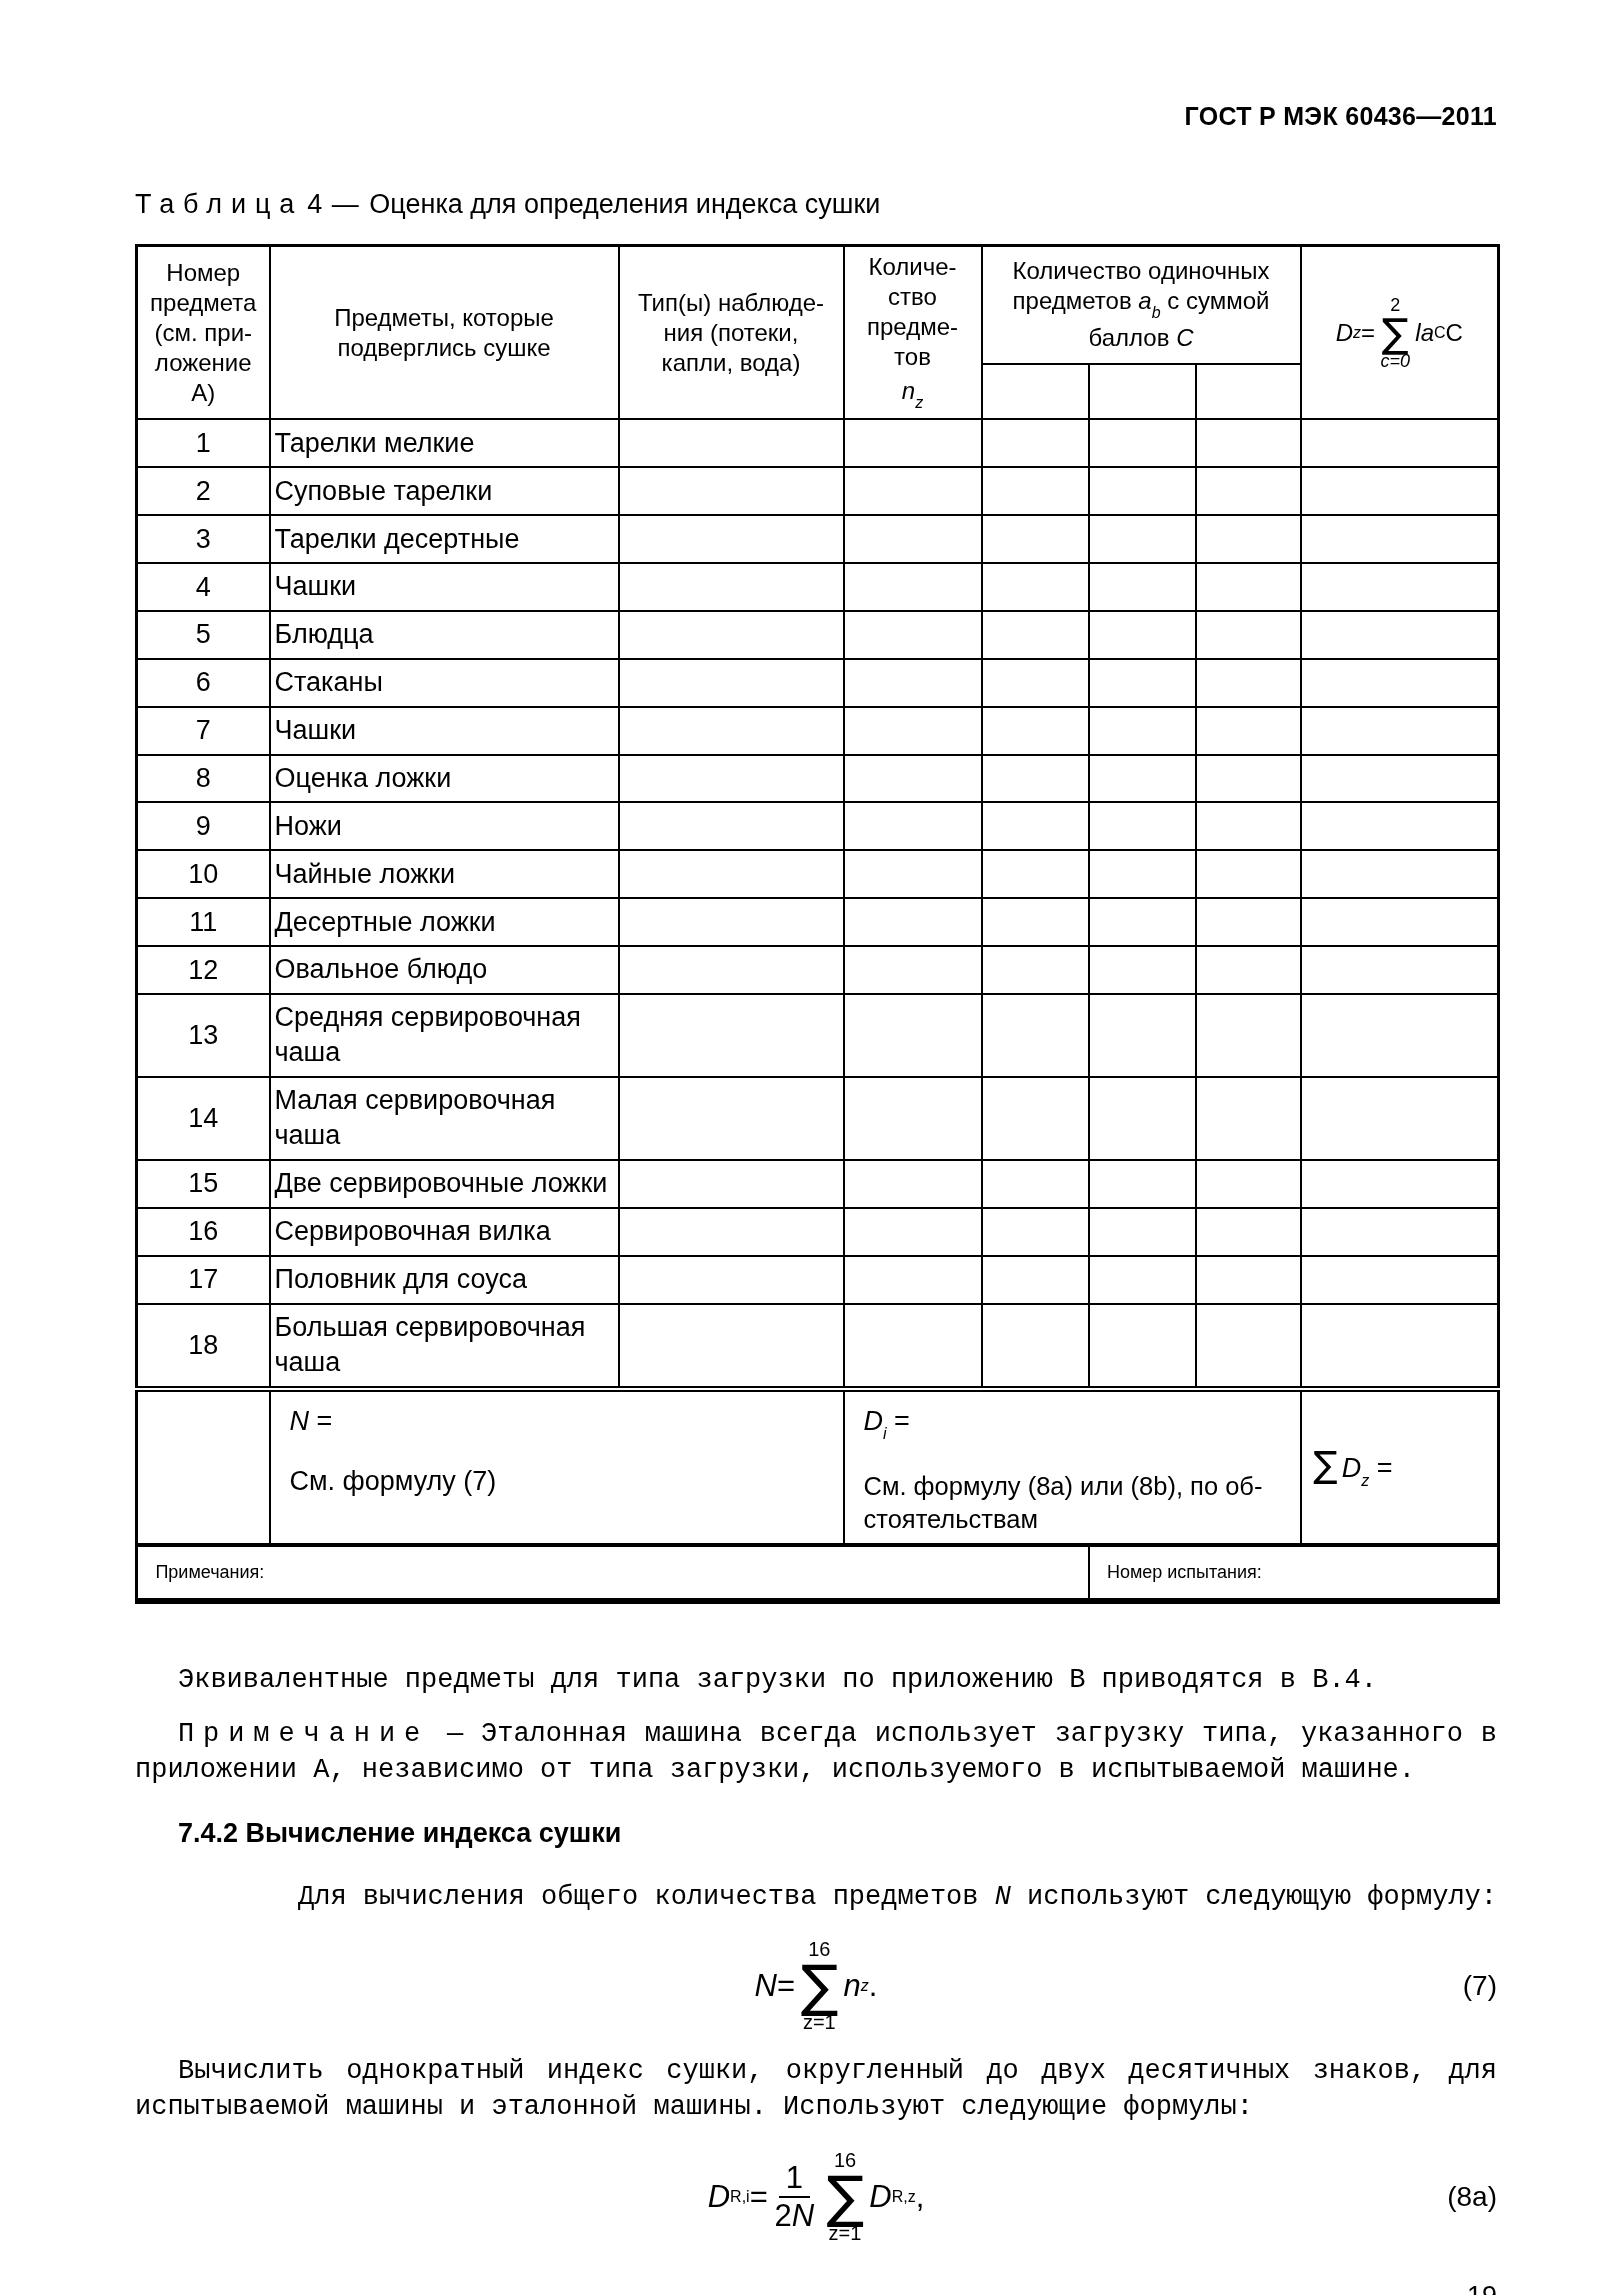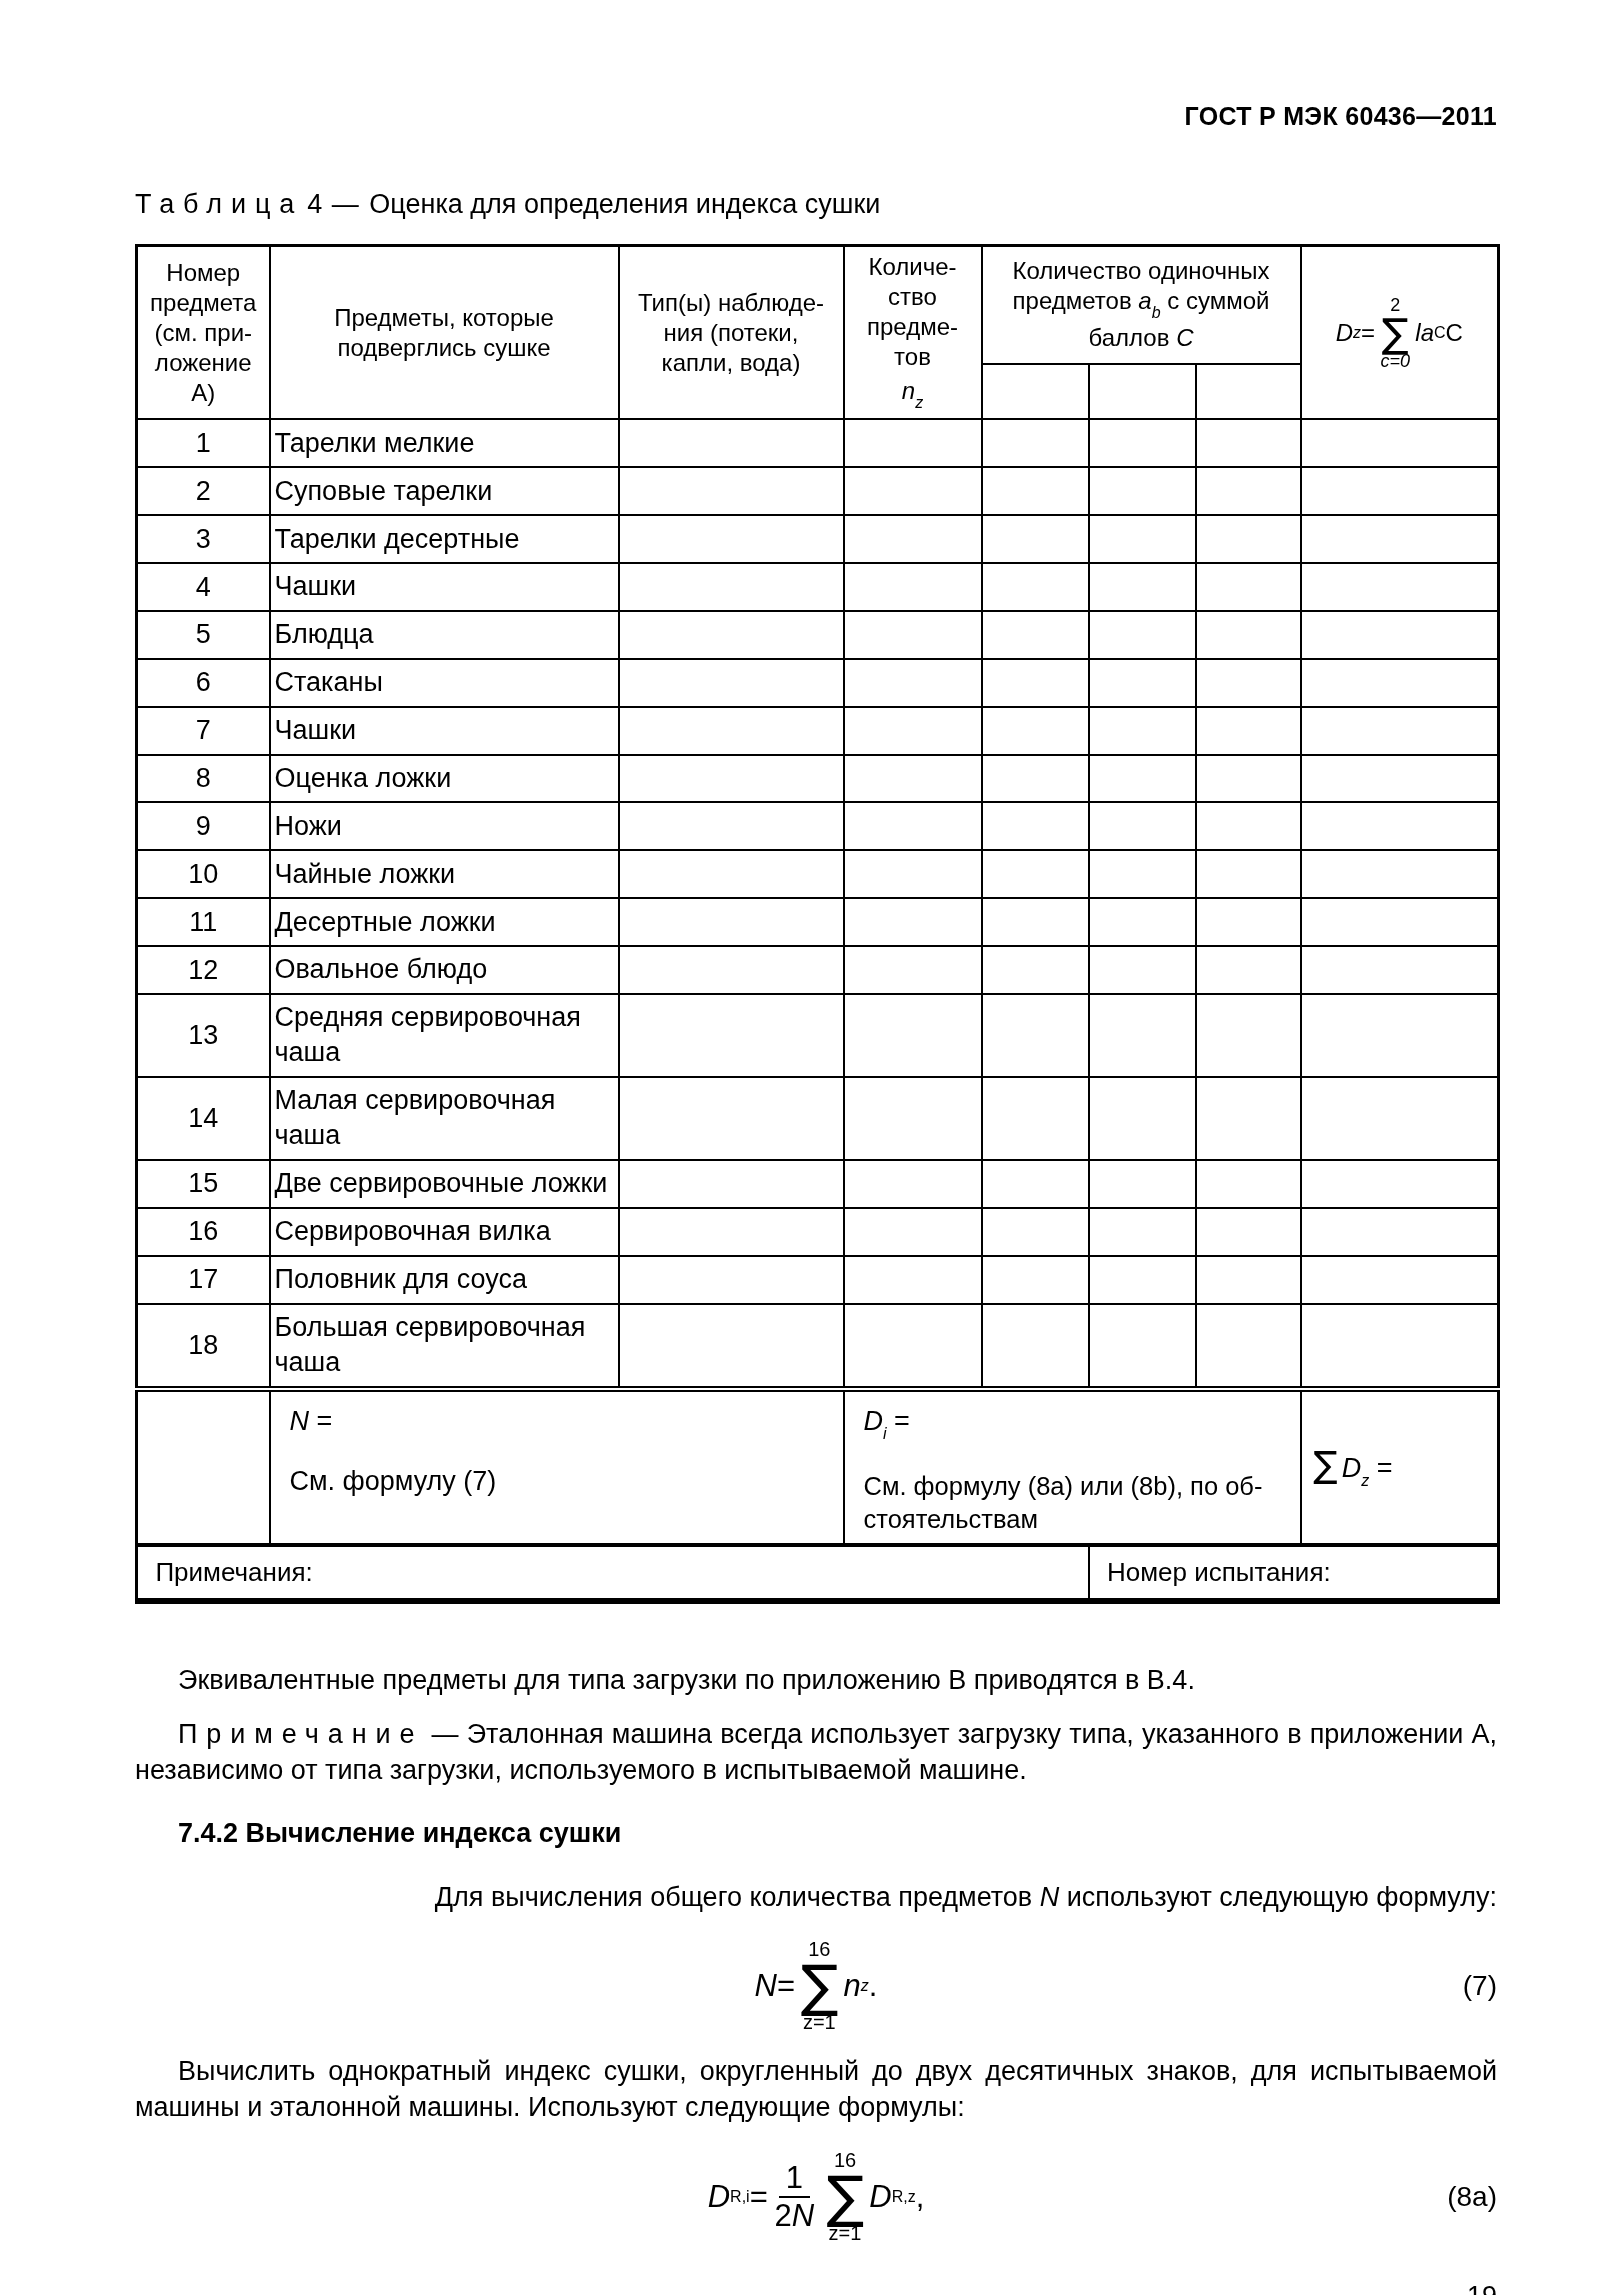--- a/index.html
+++ b/index.html
@@ -62,36 +62,36 @@
   }
   tr.summary td.sumdz { vertical-align:middle; padding:0 0 0 12px; }
   .ref { margin-top:27px; line-height:1.3; }
   .ref38 { font-size:25.5px; }
 
   tr.tfooter { height:56px; }
   tr.tfooter td {
     vertical-align:middle;
     border-bottom:6px solid #000;
     padding:4px 6.7px 4px 17.4px;
-    font-size:26px;
+    font-size:18px;
   }
 
   
   .mvar { font-style:italic; }
   .msub { font-size:16px; font-style:italic; vertical-align:-8.7px; }
   .msub-u { font-size:16px; vertical-align:-8.7px; }
   .mrow { display:flex; align-items:center; justify-content:center; }
   .stack { display:inline-flex; flex-direction:column; align-items:center; line-height:1; margin:0 5.4px; }
   .lim-top { font-size:18px; }
   .lim-bot { font-size:18px; font-style:italic; }
   .lim-bot.up { font-style:normal; }
   .sigma { font-family:"DejaVu Sans", sans-serif; font-size:40px; line-height:0.95; }
   .bigS  { font-family:"DejaVu Sans", sans-serif; font-size:36px; margin-right:4px; }
 
-  .para { font-size:27px; line-height:1.35; text-align:justify; }
+  .para { font-size:27px; line-height:1.35; text-align:justify;font-family:Liberation Mono, monospace; }
   .indent { text-indent:43px; }
   .p-equiv { margin-top:58px; text-align:left; }
   .p-note  { margin-top:17.4px; }
   .h742 { margin-top:29.5px; font-size:27px; font-weight:bold; text-indent:43px; }
   .p-n { margin-top:29.5px; text-align:right; }
   .p-calc { margin-top:10.7px; }
 
   .formula-row {
     position:relative;
     height:107px;

